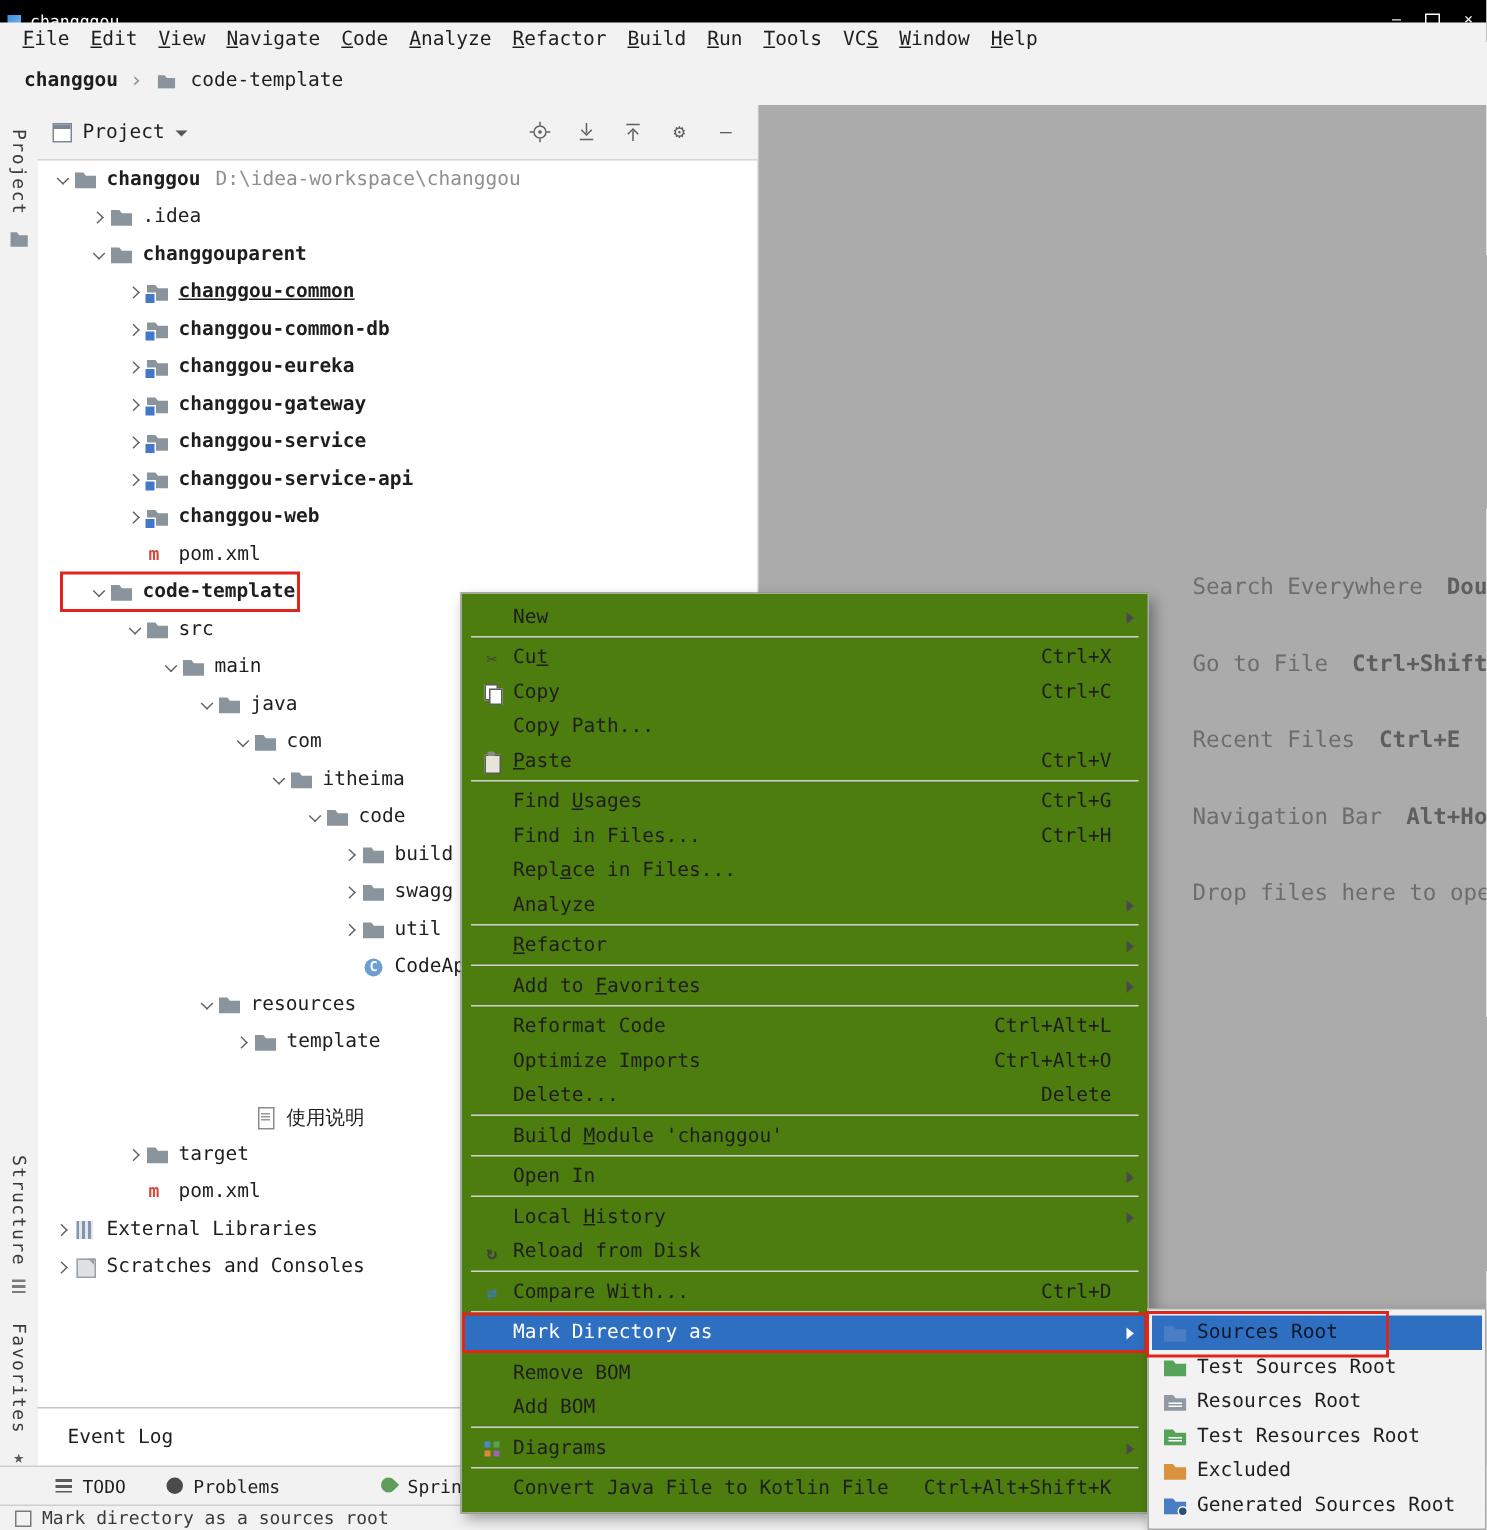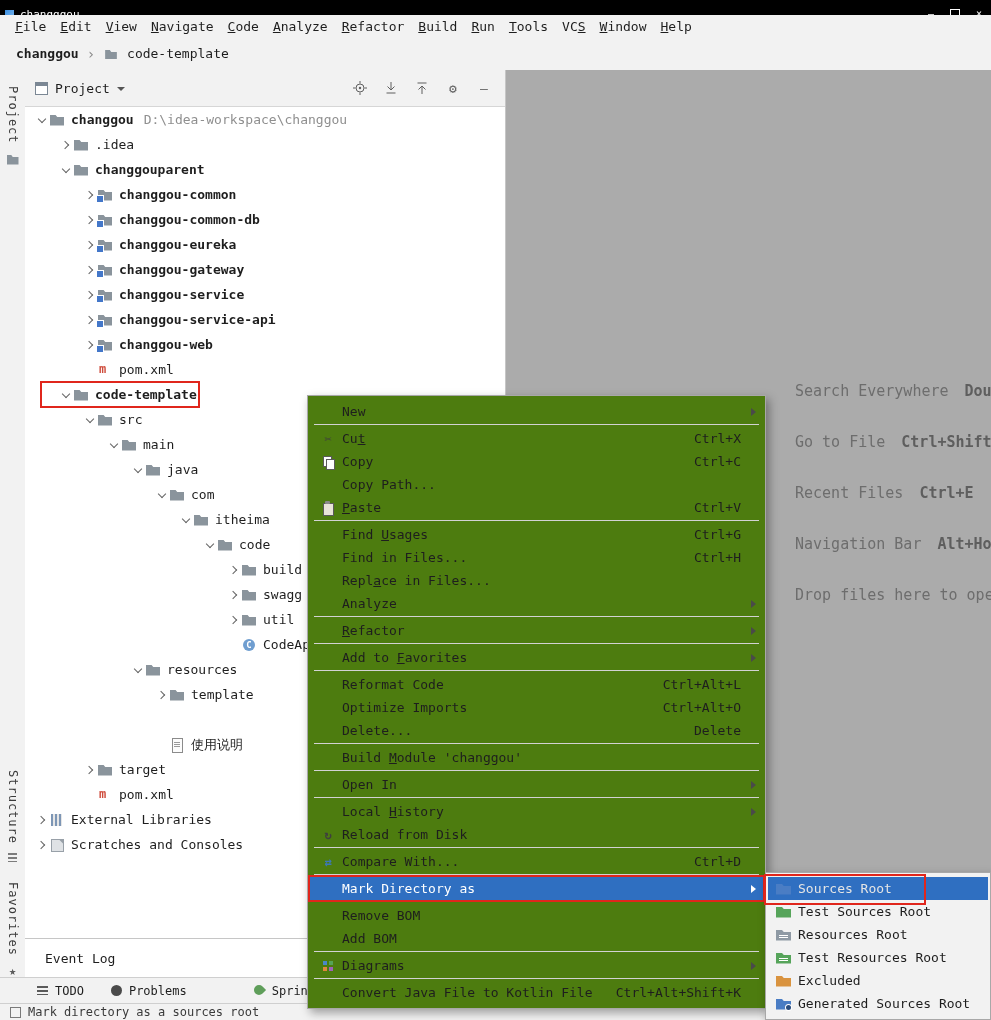--- a/index.html
+++ b/index.html
@@ -132,21 +132,21 @@
   .mi-copy::after{content:"";position:absolute;left:5px;top:4px;width:7px;height:9px;border:1px solid #5a5a5a;background:#fdfdfd}
   .mi-paste::before{content:"";position:absolute;left:2px;top:2px;width:9px;height:11px;border:1px solid #5a5a5a;background:#e8e4d8}
   .mi-paste::after{content:"";position:absolute;left:4px;top:0;width:5px;height:3px;background:#8a8a8a;border-radius:1px}
   .mi-diagrams::before{content:"";position:absolute;left:2px;top:2px;width:4px;height:4px;background:#4a88c7;
     box-shadow:6px 0 0 #56a457,0 6px 0 #e0883a,6px 6px 0 #9e62b8}
 
   
   #submenu{position:absolute;left:765px;top:872px;width:226px;background:#f2f2f2;border:1px solid #a8a8a8;
     box-shadow:3px 4px 9px rgba(0,0,0,.35);padding:4px 2px;z-index:11;box-sizing:border-box}
   .sub-row{height:23px;display:flex;align-items:center;padding:0 8px;font-size:13px;white-space:nowrap;cursor:default}
-  .sub-row.highlighted{background:#2f6fc1;color:#e5e5e5}
+  .sub-row.highlighted{background:#2f6fc1;color:#0f172a}
   .sm-icon{position:relative;width:15px;height:14px;margin-right:7px;flex:none}
   .sm-icon::before{content:"";position:absolute;left:0;top:1px;right:0;bottom:1px;background:var(--c,#8a949c);
     clip-path:polygon(0 12%,40% 12%,52% 30%,100% 30%,100% 100%,0 100%)}
   .sm-sources-root{--c:#4a7dc4}
   .sm-test-sources-root{--c:#56a45a}
   .sm-resources-root{--c:#8e99a4}
   .sm-test-resources-root{--c:#56a45a}
   .sm-excluded{--c:#d9933f}
   .sm-generated-sources-root{--c:#4a7dc4}
   .sm-resources-root::after,.sm-test-resources-root::after{content:"";position:absolute;left:3px;bottom:4px;width:9px;height:1px;
@@ -256,21 +256,21 @@
             <span class="tree-label">.idea</span>
           </span>
         </div>
         <div class="tree-row" style="padding-left: 34px;">
           <span class="row-inner">
             <span class="chev open"></span>
             <span class="tree-icon ti-folder"></span>
             <span class="tree-label bold">changgouparent</span>
           </span>
         </div>
-        <div class="tree-row" style="padding-left: 58px;">
+        <div class="tree-row" style="padding-left: 58px; text-decoration: underline;">
           <span class="row-inner">
             <span class="chev closed"></span>
             <span class="tree-icon ti-module-folder"></span>
             <span class="tree-label bold">changgou-common</span>
           </span>
         </div>
         <div class="tree-row" style="padding-left: 58px;">
           <span class="row-inner">
             <span class="chev closed"></span>
             <span class="tree-icon ti-module-folder"></span>

